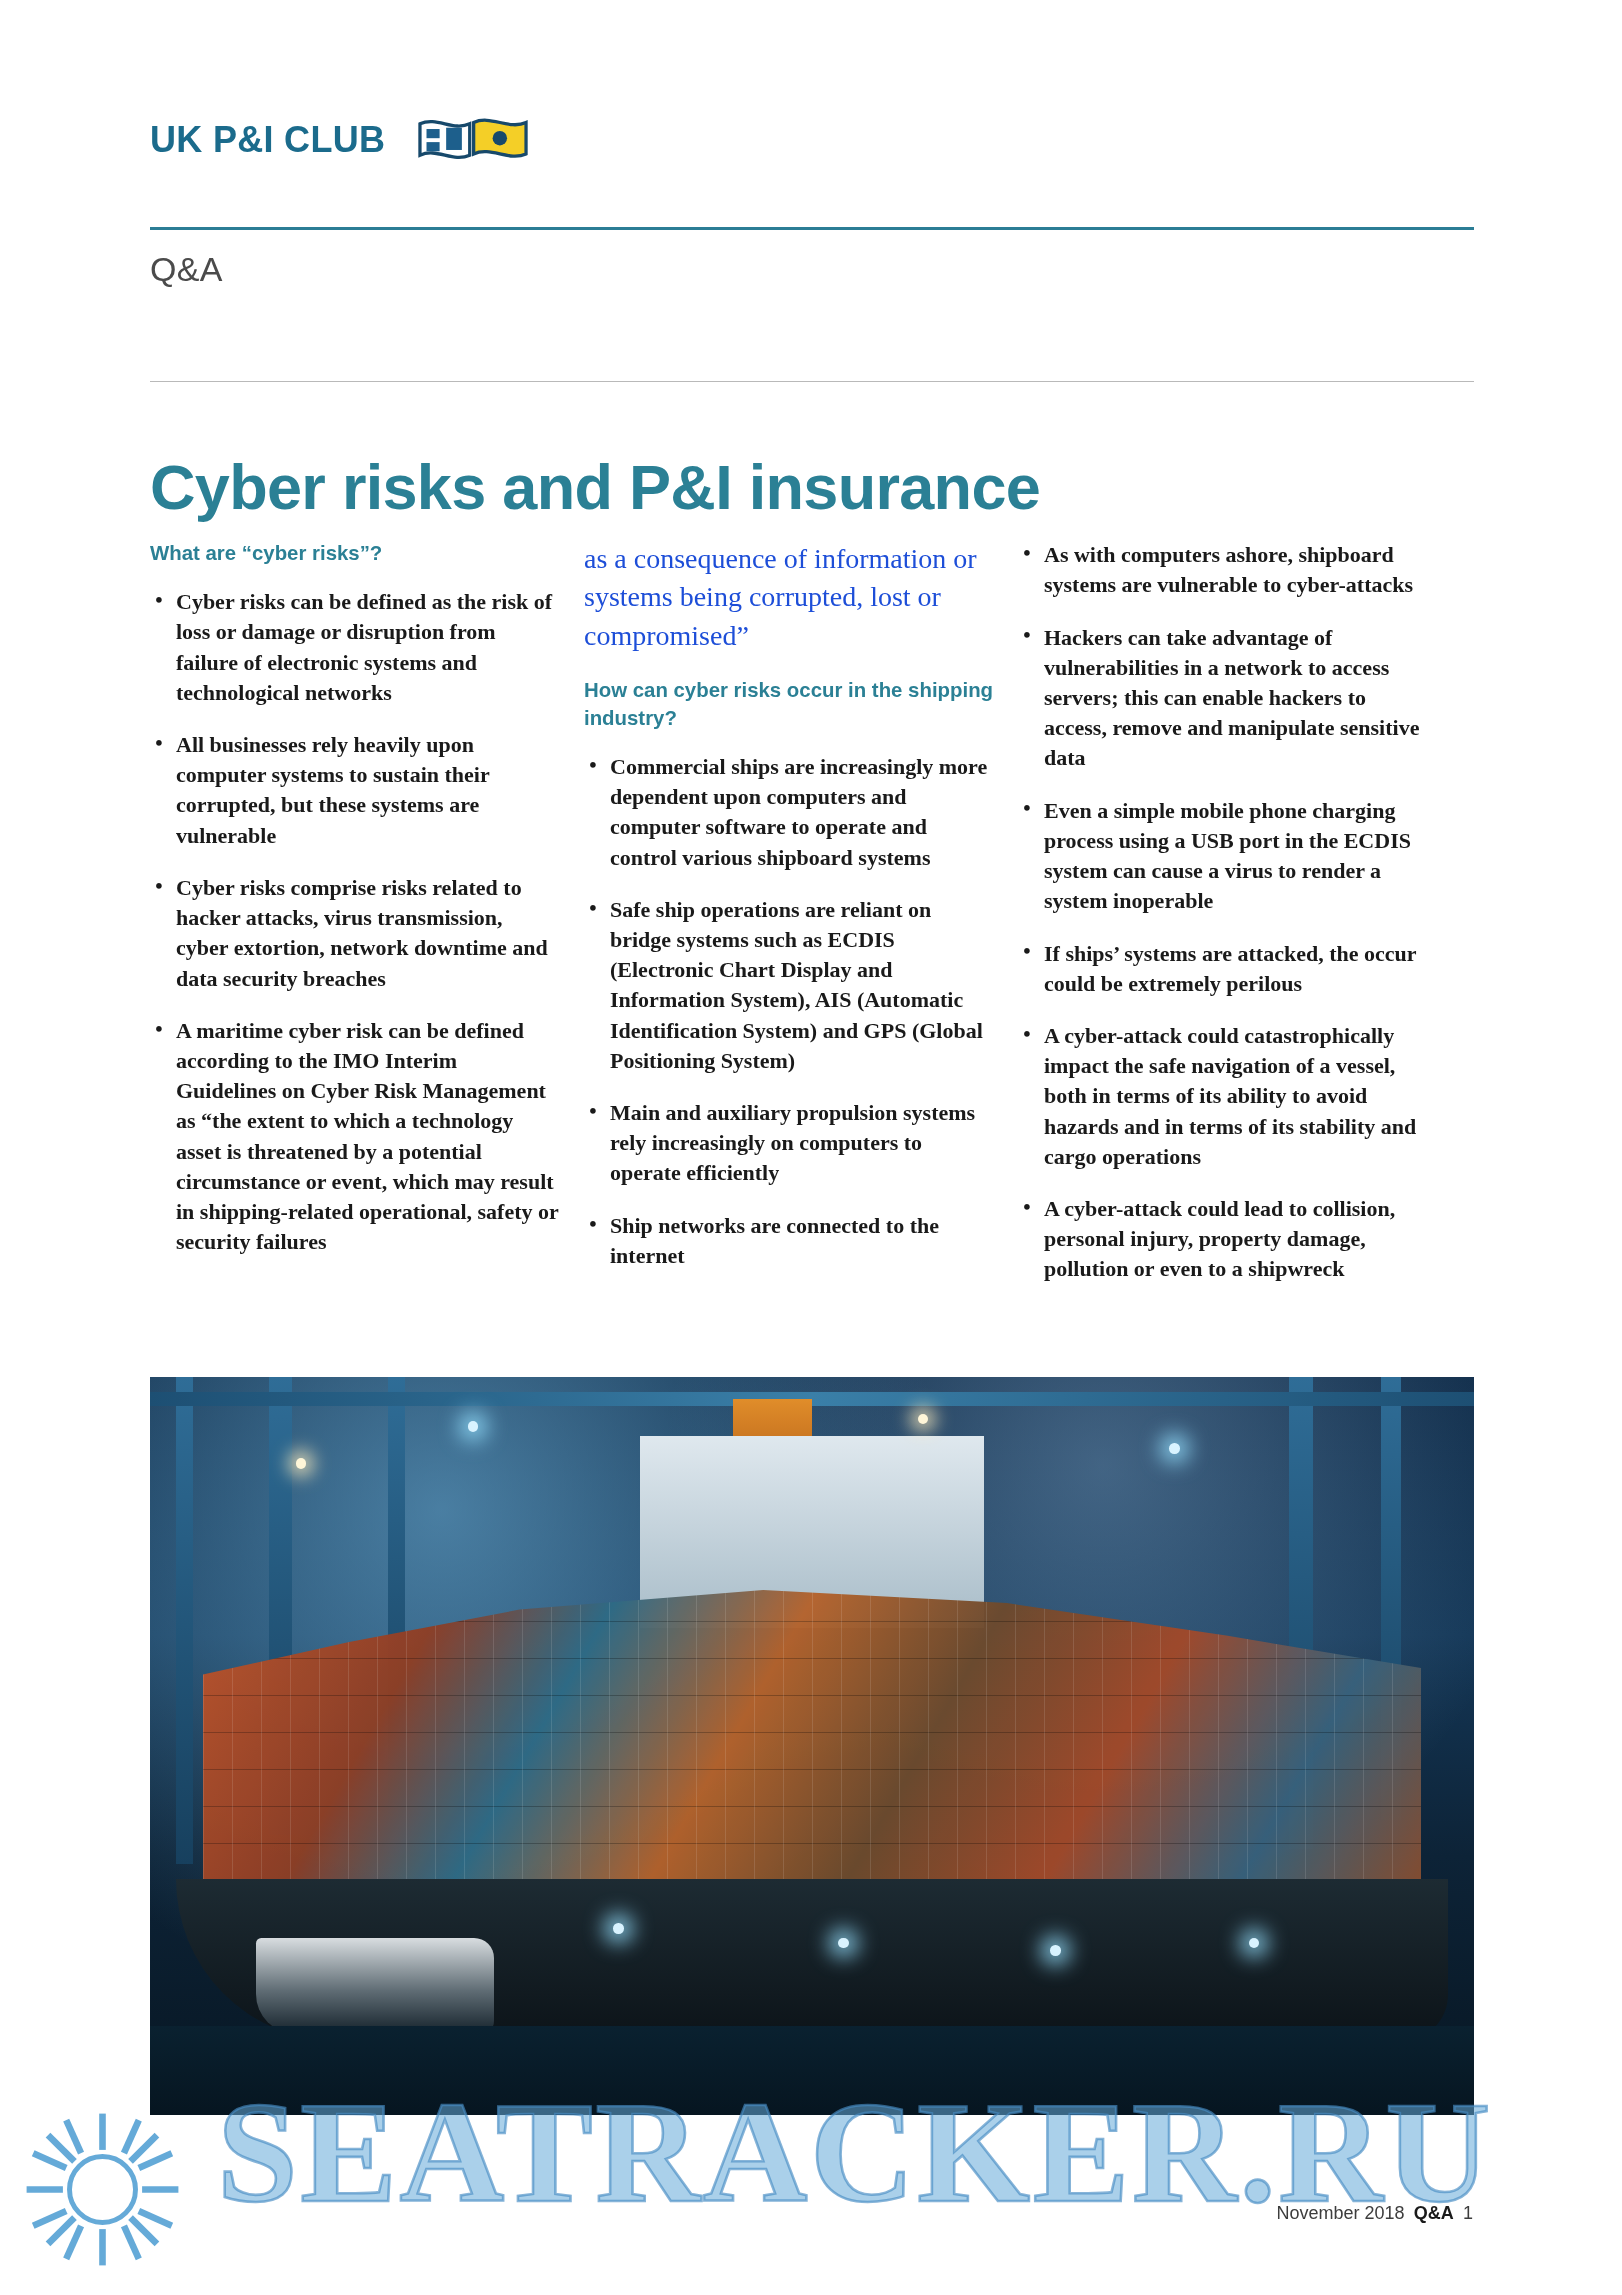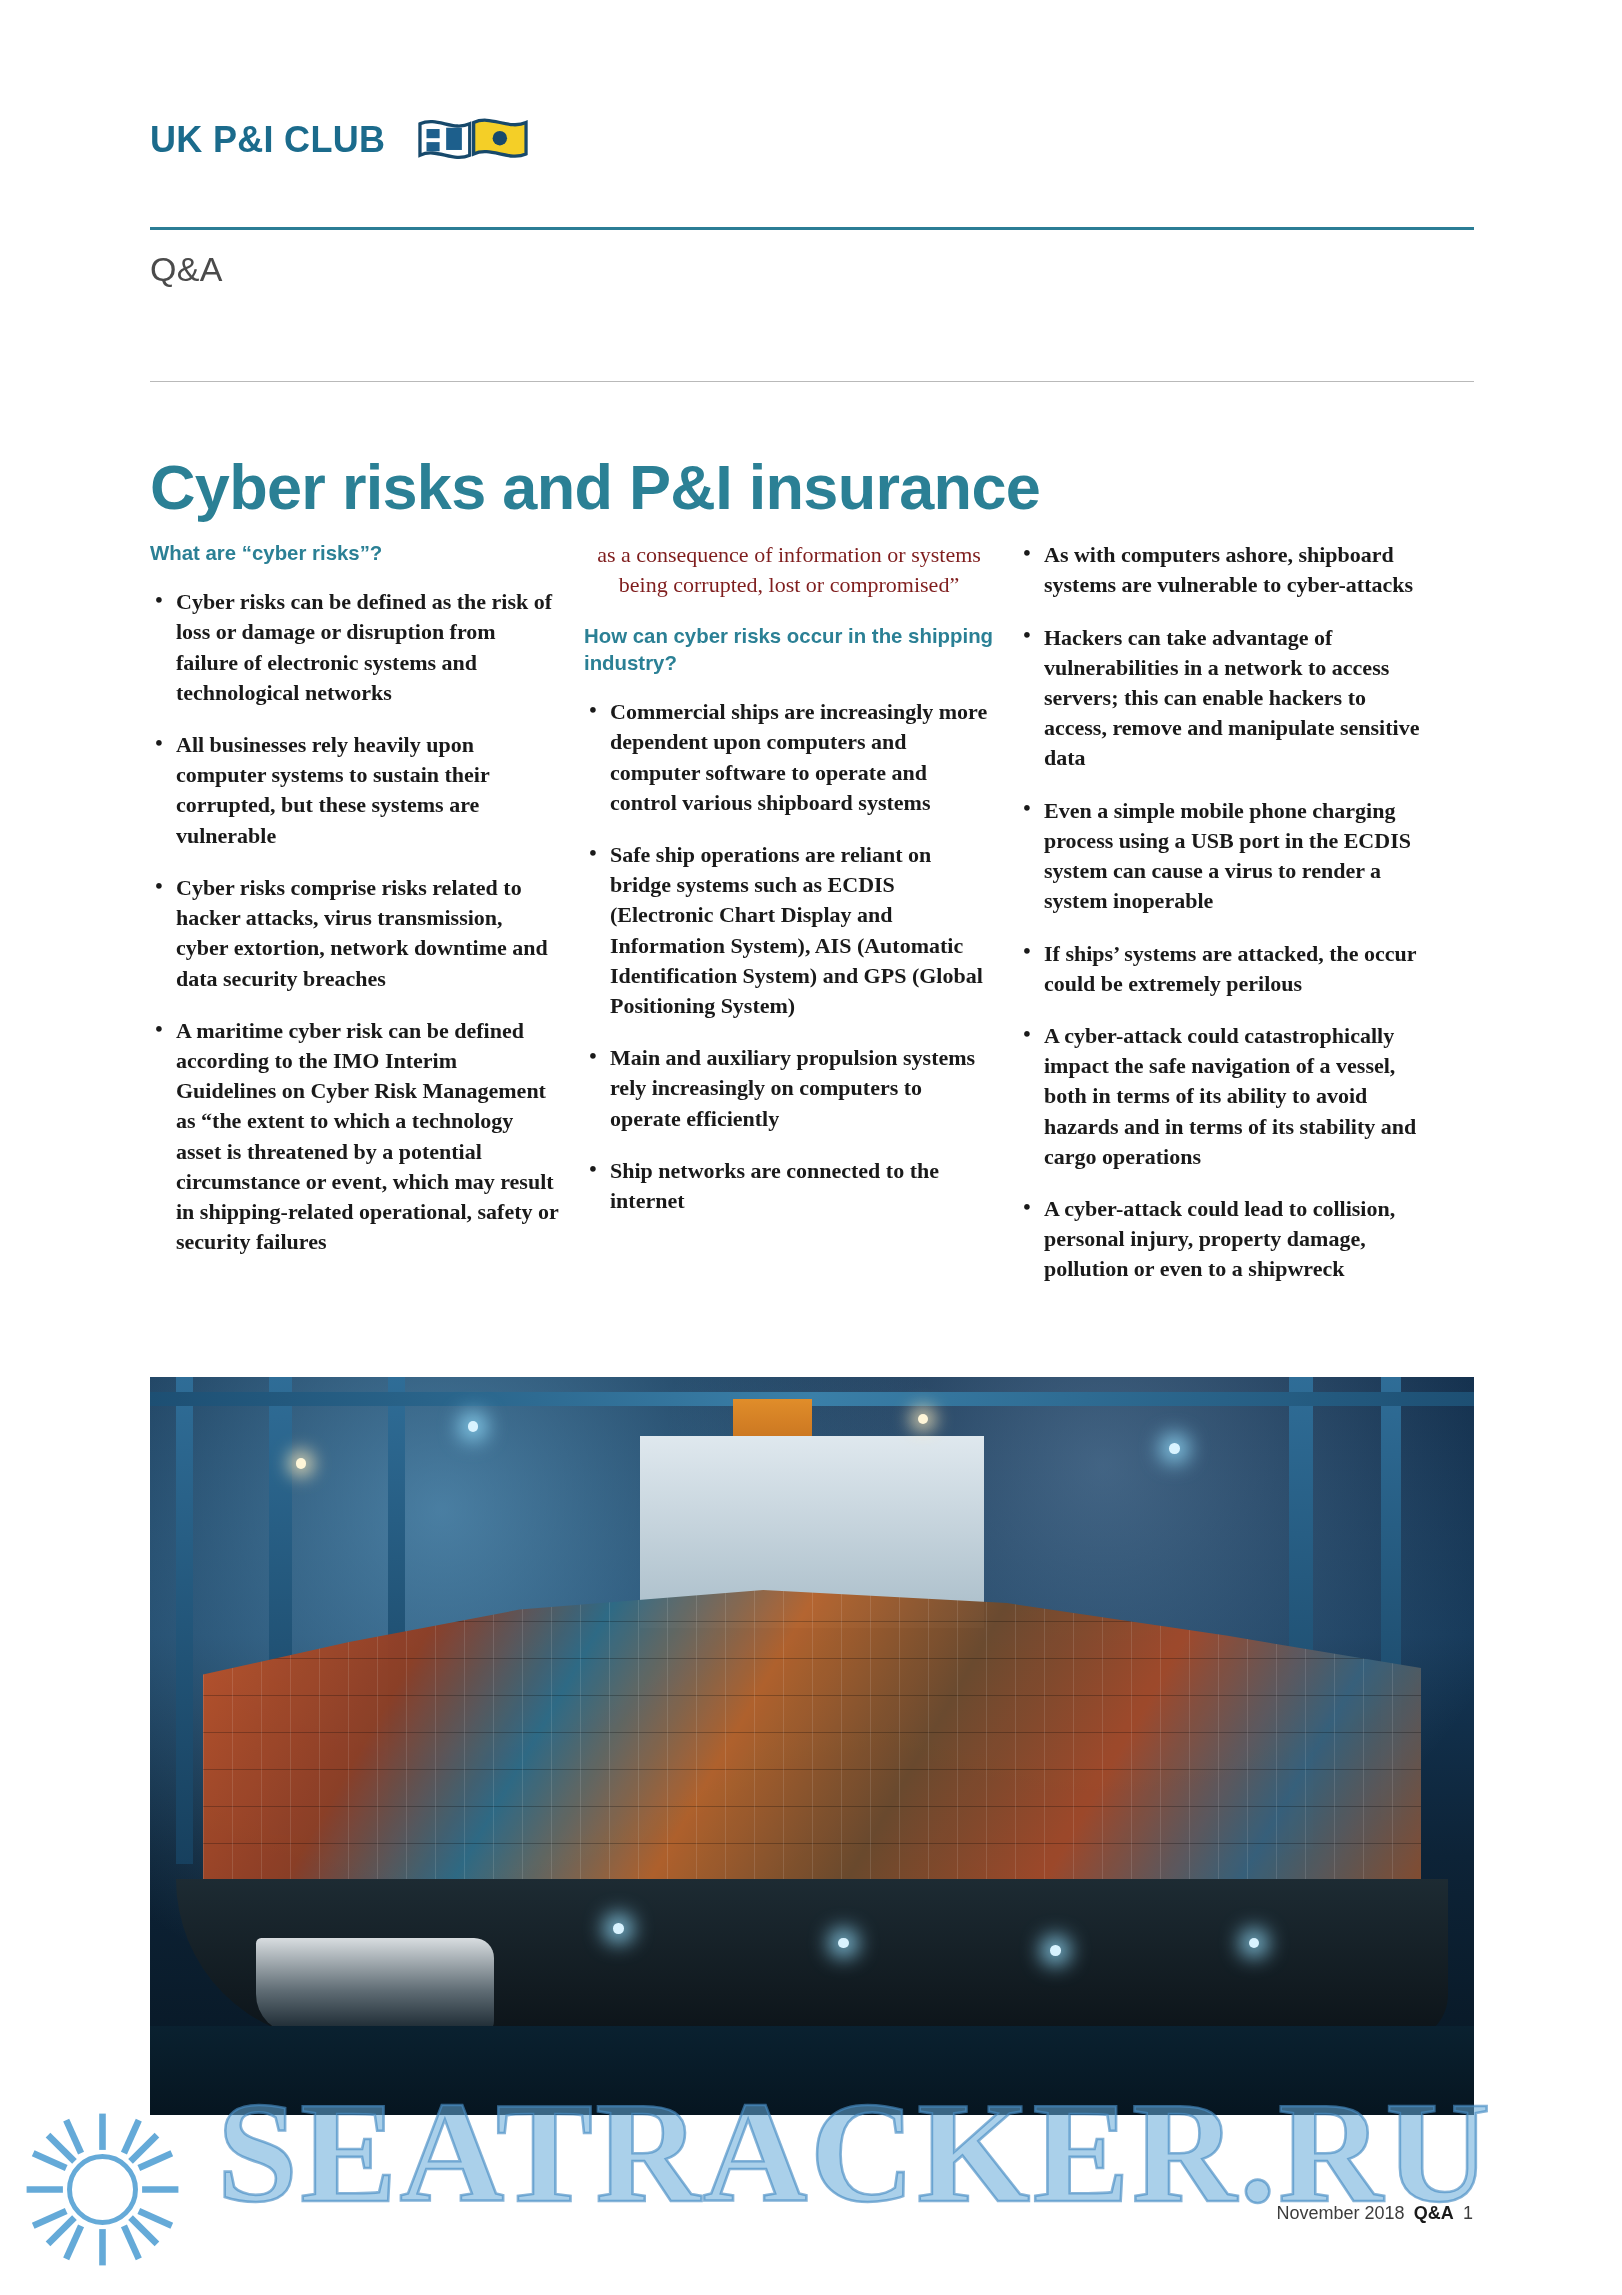--- a/index.html
+++ b/index.html
@@ -121,24 +121,23 @@
   ul.bullets li::before {
     content: "•";
     position: absolute;
     left: 5.3px;
     top: -1.3px;
     font-size: 21px;
     color: #1a1a1a;
   }
   p.plain {
     margin: 0 0 22.4px 0;
-    font-size: 22px;
+    font-size: 28px;
     line-height: 1.37;
-    color: #7f1d1d;
-    text-align: center;
+    color: #1d4ed8;
   }
 
   
   .photo {
     position: absolute;
     left: 150px;
     top: 1377px;
     width: 1324px;
     height: 738px;
     overflow: hidden;

